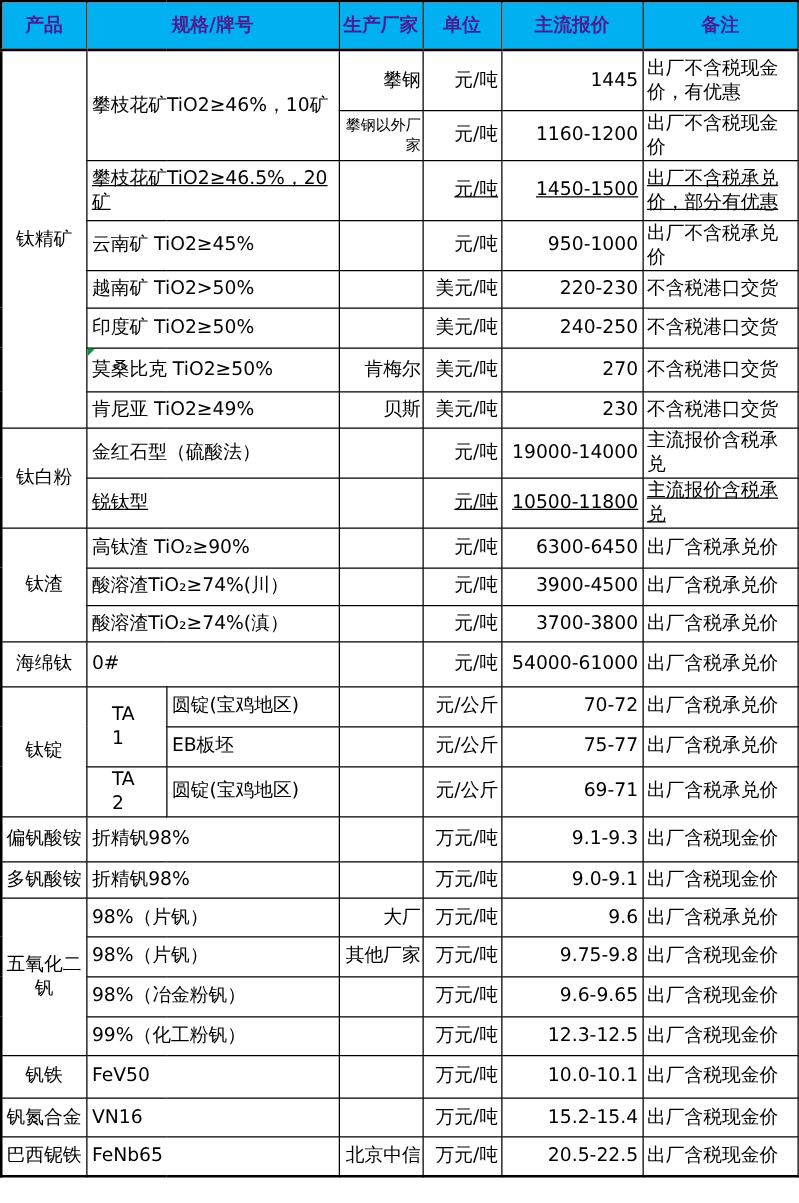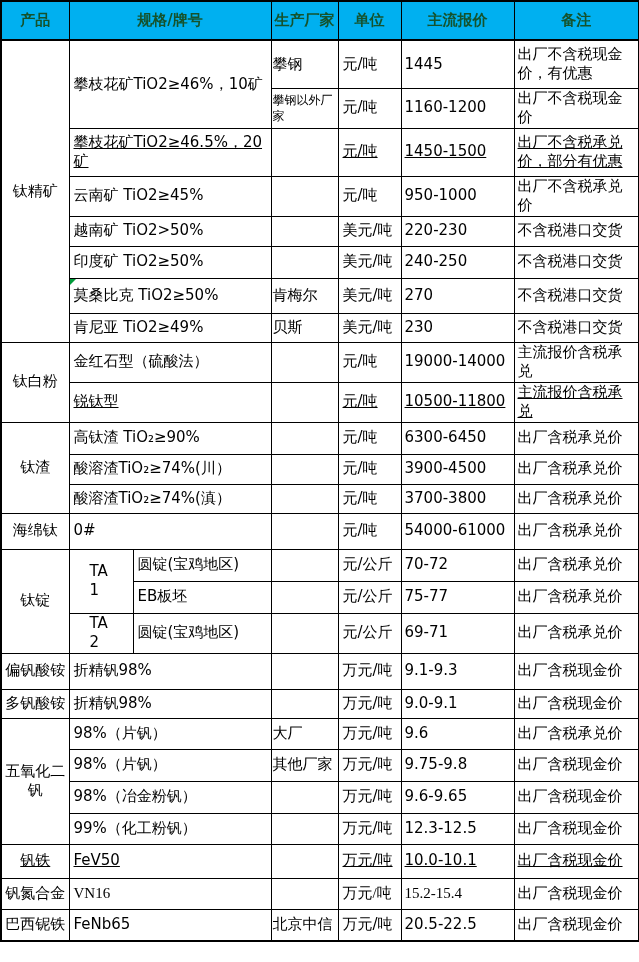--- a/index.html
+++ b/index.html
@@ -27,34 +27,34 @@
     padding:0 3px;
     font-size:15px;
     color:#000;
     line-height:1.3;
     vertical-align:middle;
     overflow:hidden;
     word-break:break-all;
   }
   thead th{
     background:#00B0F0;
-    color:#14532d;
+    color:#4c1d95;
     font-weight:bold;
     text-align:center;
     border-bottom:2px solid #000;
     height:37px;
     padding:0;
   }
   td.product{text-align:center;padding:0 2px;}
   td.grade{text-align:left;padding:0 20px;}
   td.spec{text-align:left;padding:0 4px;position:relative;}
-  td.maker{text-align:left;padding:0 1px;}
+  td.maker{text-align:right;padding:0 1px;}
   td.maker.small{font-size:12px;line-height:1.35;}
-  td.unit{text-align:left;padding:0 2px 0 4px;}
-  td.price{text-align:left;}
+  td.unit{text-align:right;padding:0 2px 0 4px;}
+  td.price{text-align:right;}
   td.note{text-align:left;padding:0 3px;}
   .corner{
     position:absolute;top:0;left:0;width:0;height:0;
     border-top:6px solid #009B3A;
     border-right:6px solid transparent;
   }
 </style>
 </head>
 <body>
 
@@ -243,29 +243,29 @@
           <td class="price">9.6-9.65</td>
           <td class="note">出厂含税现金价</td>
         </tr>
         <tr style="height: 31px;">
           <td class="spec" colspan="2">99%（化工粉钒）</td>
           <td class="maker"></td>
           <td class="unit">万元/吨</td>
           <td class="price">12.3-12.5</td>
           <td class="note">出厂含税现金价</td>
         </tr>
-        <tr style="height: 34px; text-decoration: underline;">
+        <tr style="height: 34px;">
           <td class="product">钒铁</td>
           <td class="spec" colspan="2">FeV50</td>
           <td class="maker"></td>
           <td class="unit">万元/吨</td>
           <td class="price">10.0-10.1</td>
           <td class="note">出厂含税现金价</td>
         </tr>
-        <tr style="height: 31px; font-family: Liberation Serif, serif;">
+        <tr style="height: 31px;">
           <td class="product">钒氮合金</td>
           <td class="spec" colspan="2">VN16</td>
           <td class="maker"></td>
           <td class="unit">万元/吨</td>
           <td class="price">15.2-15.4</td>
           <td class="note">出厂含税现金价</td>
         </tr>
         <tr style="height: 32px;">
           <td class="product">巴西铌铁</td>
           <td class="spec" colspan="2">FeNb65</td>

